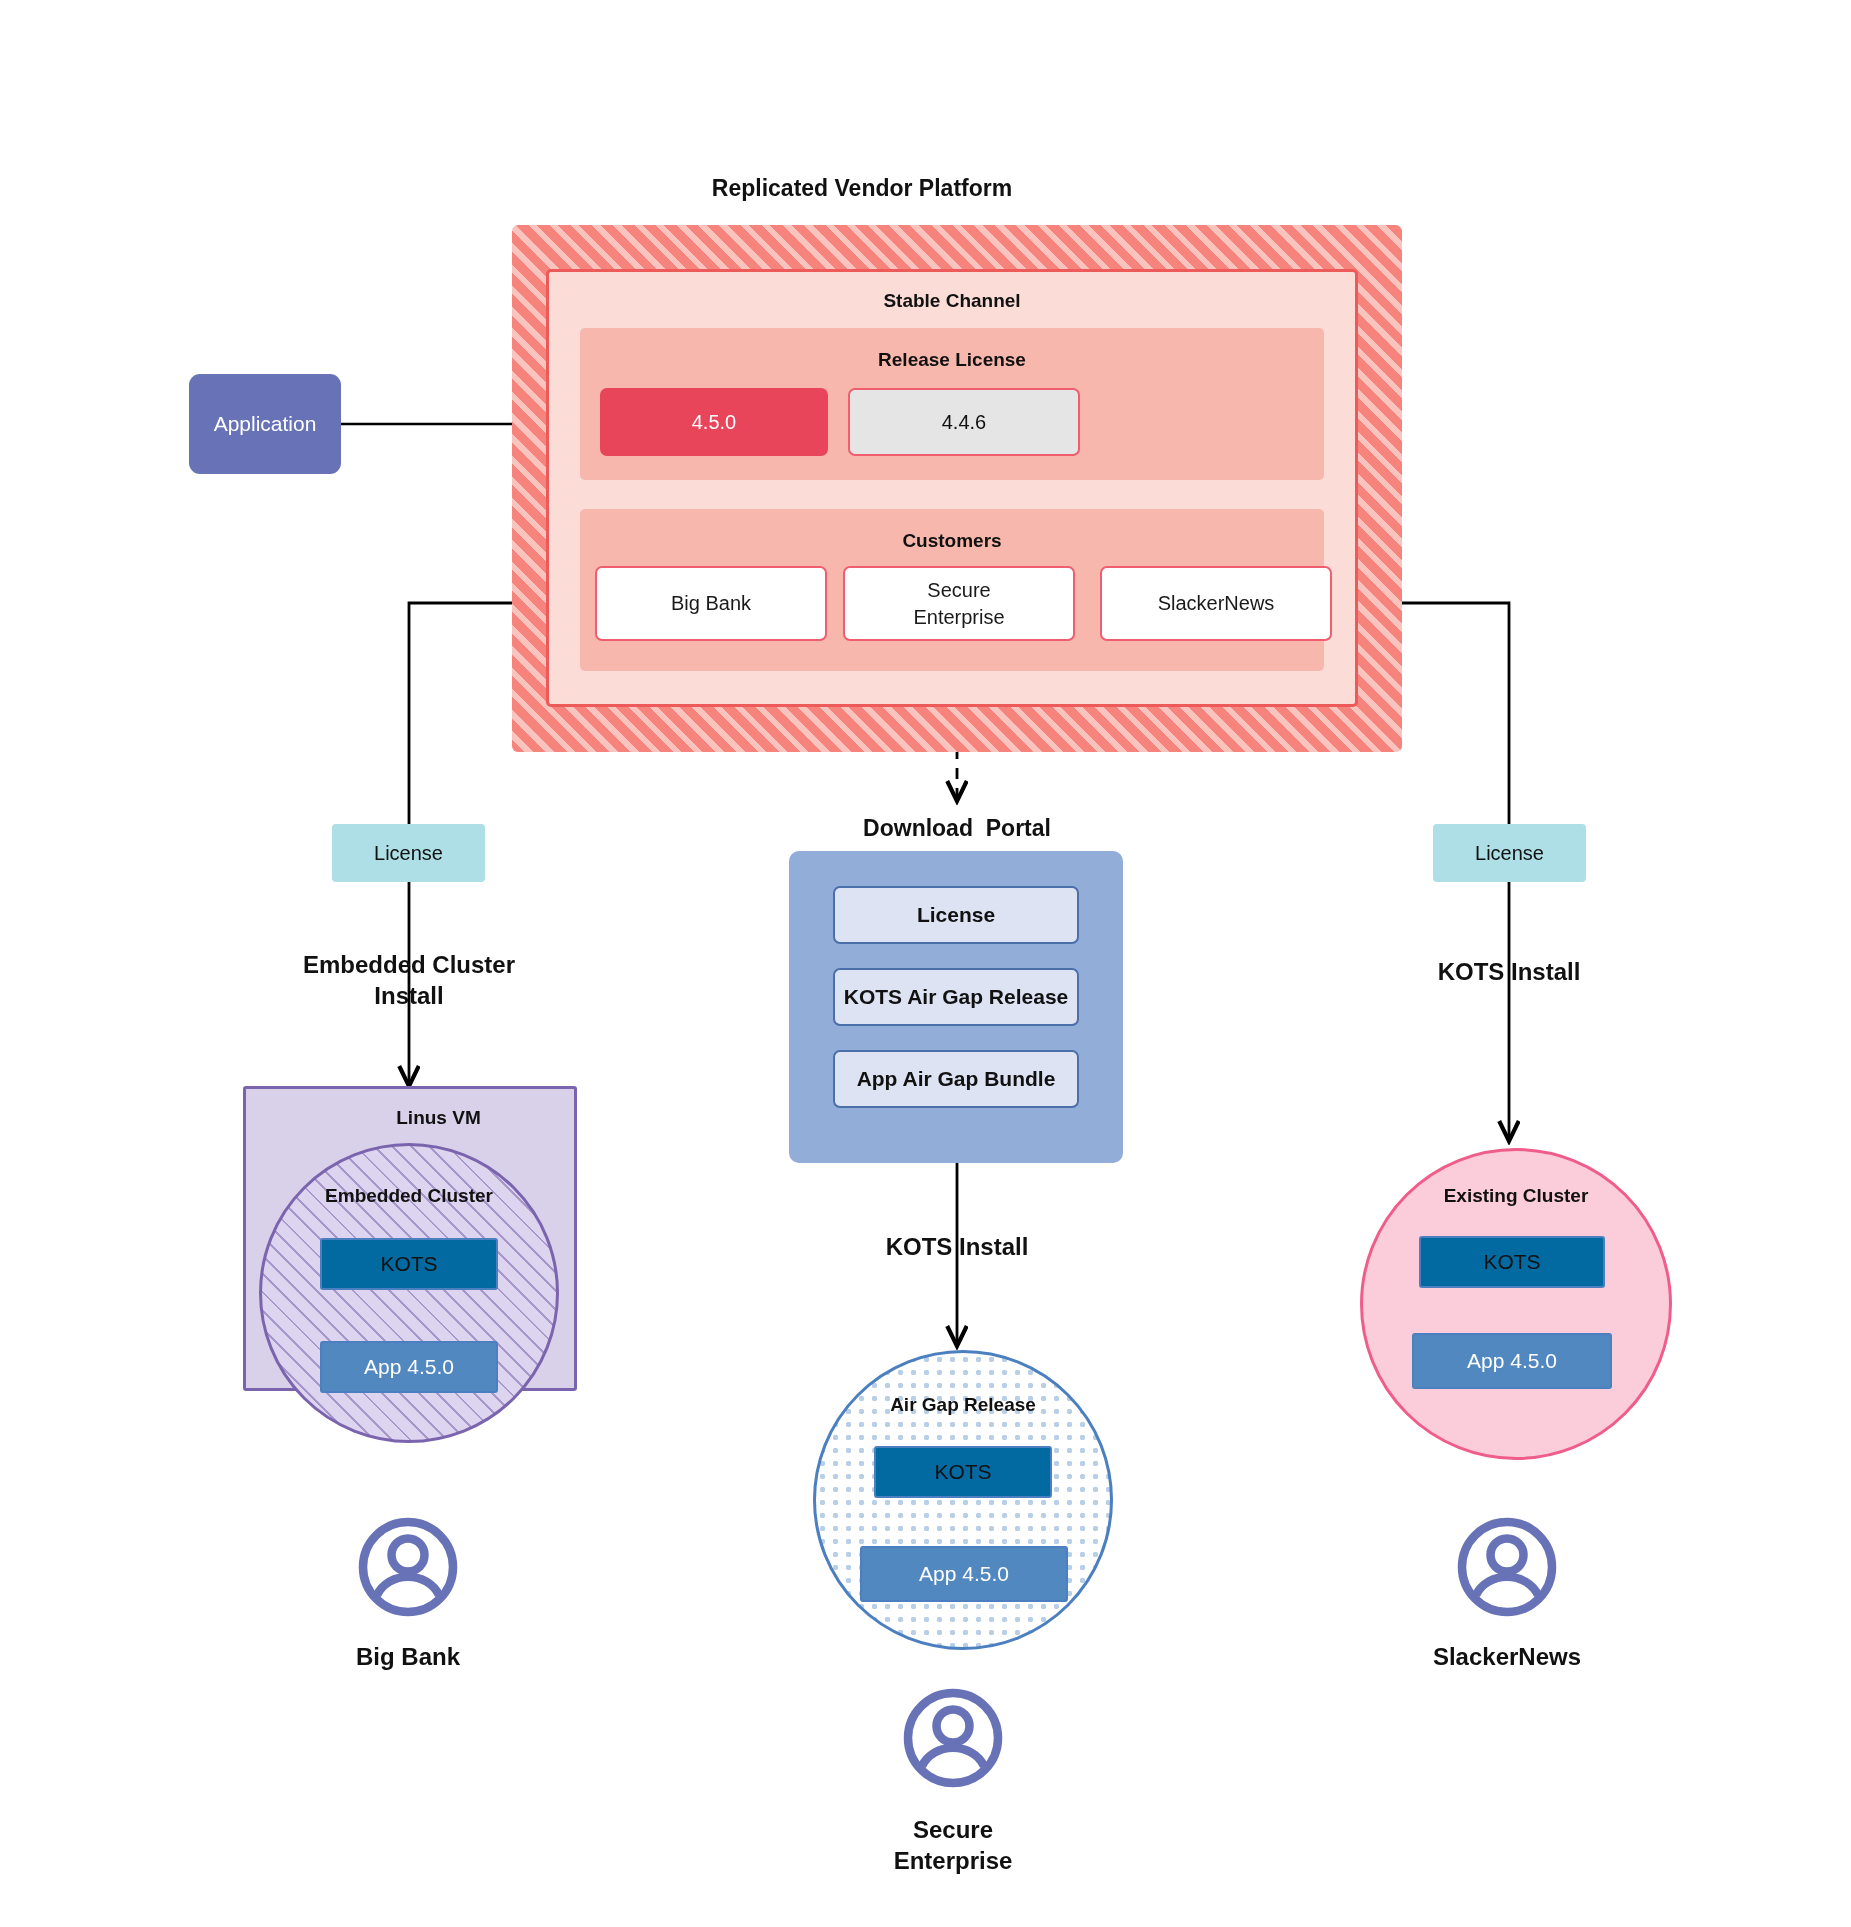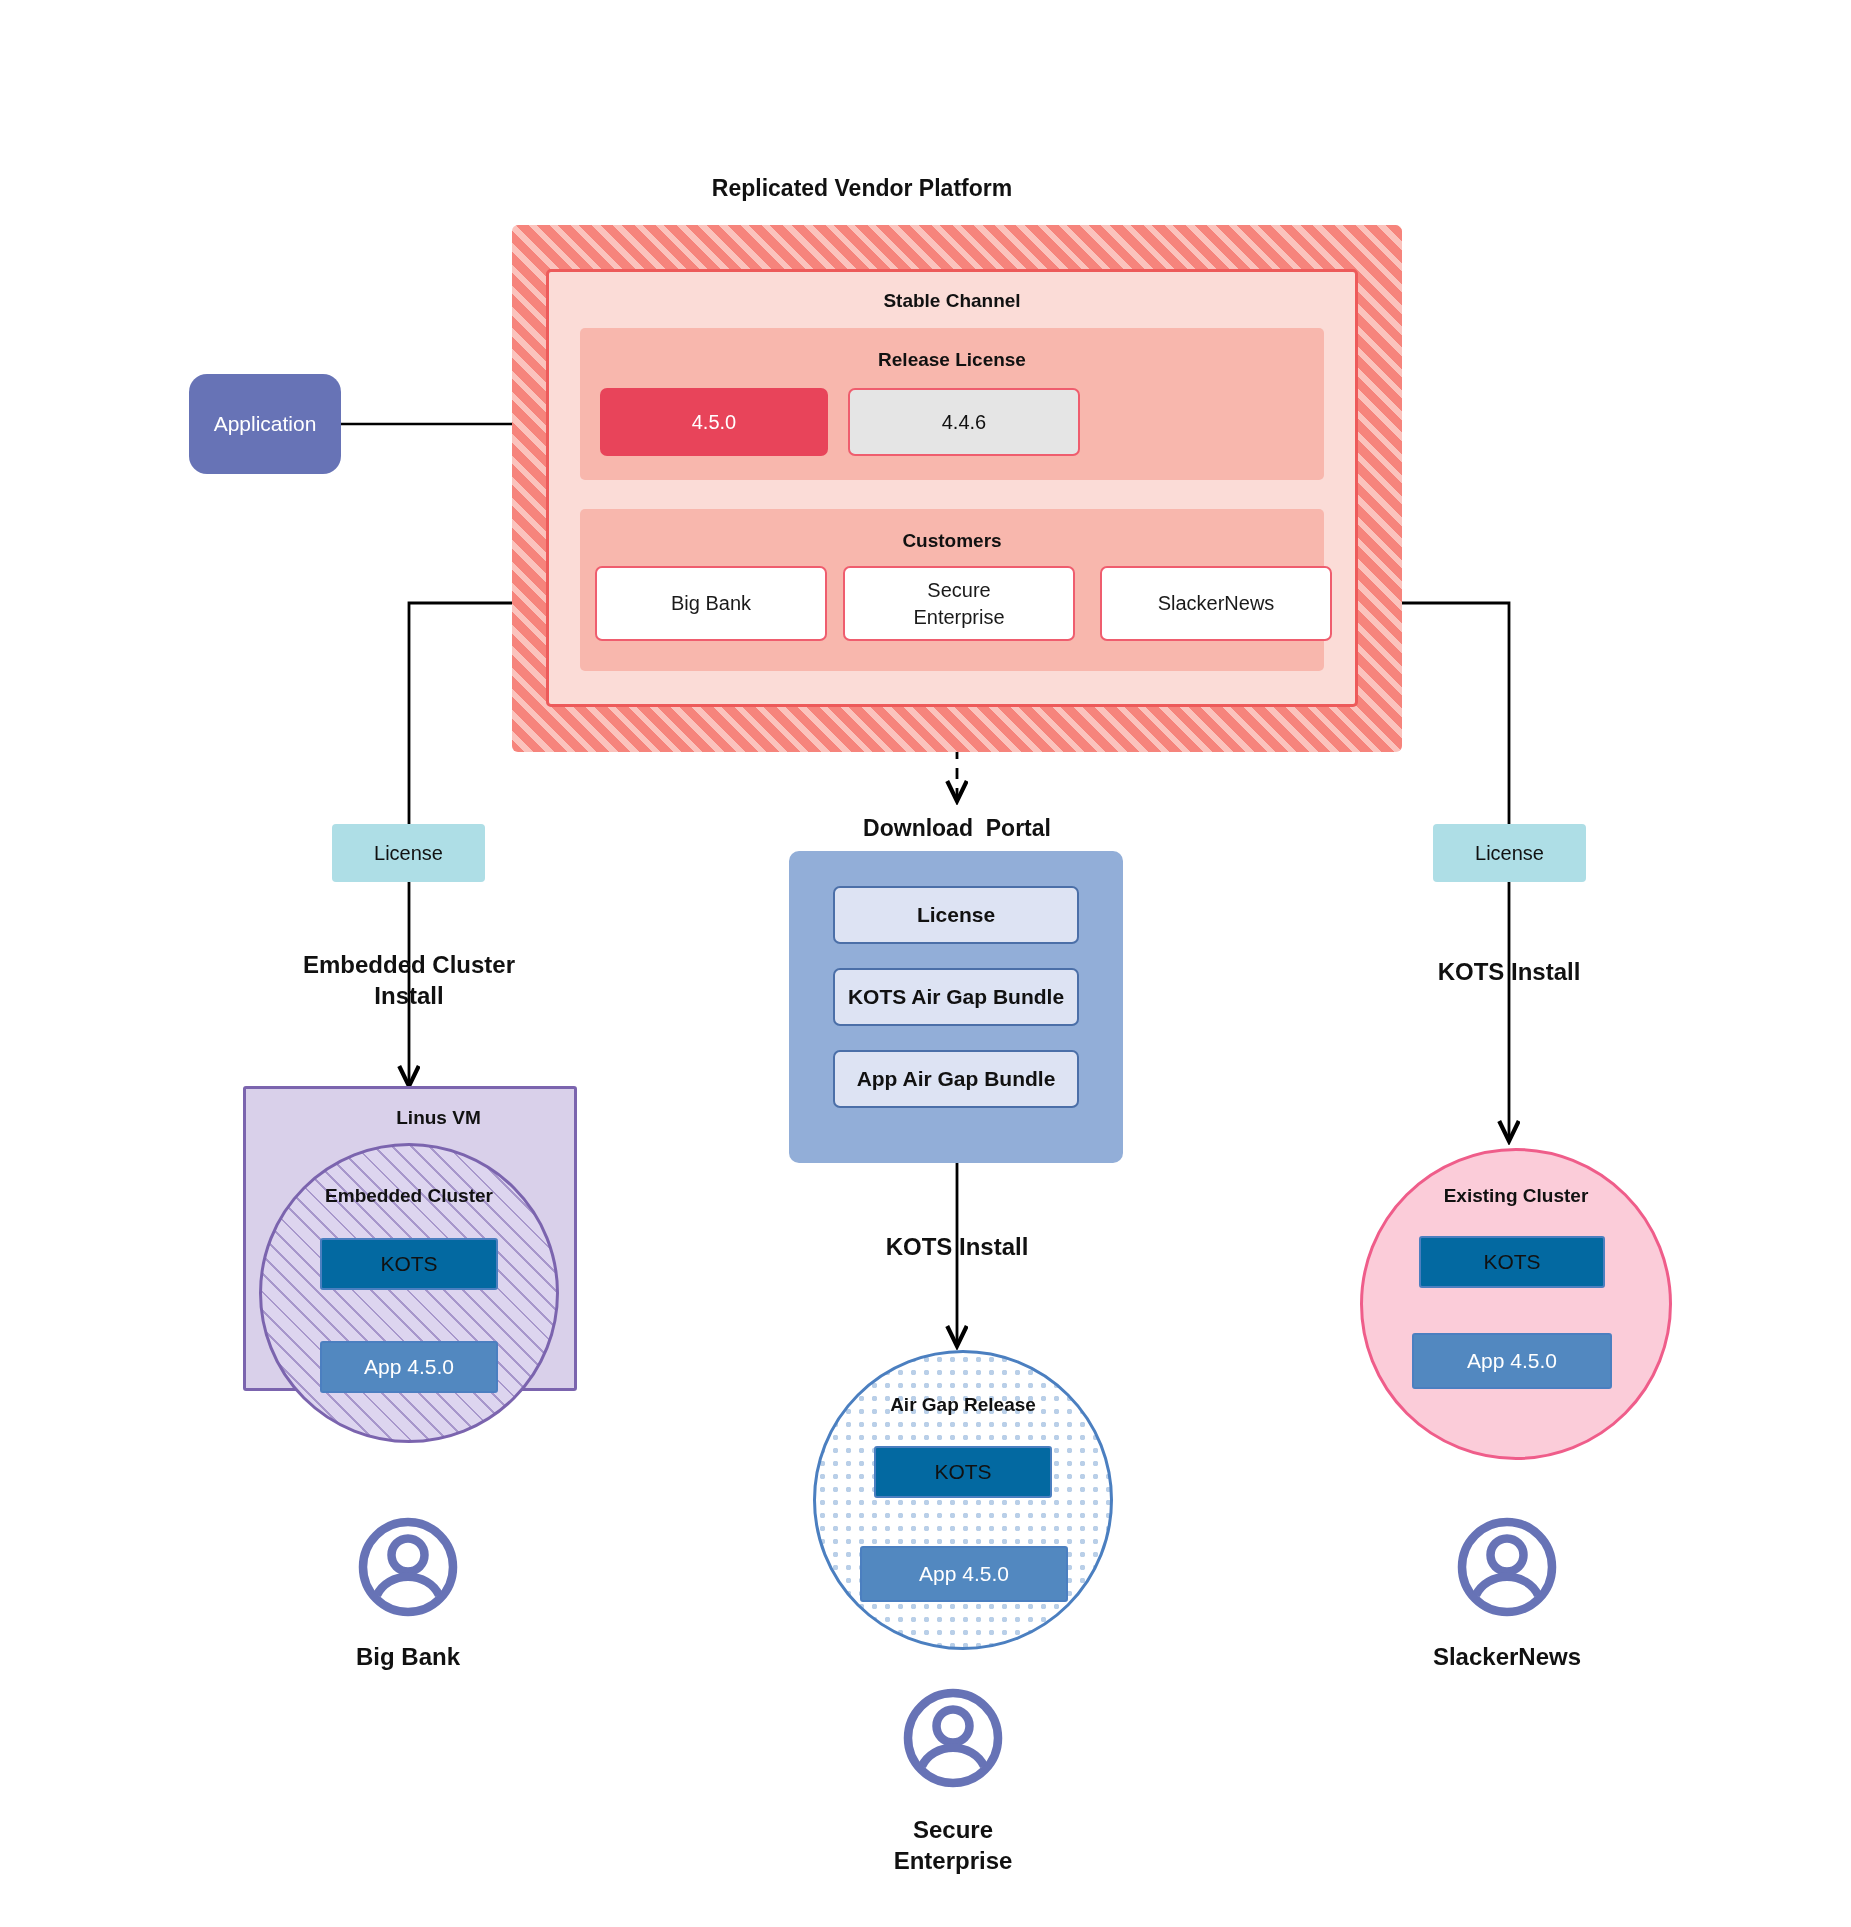--- a/index.html
+++ b/index.html
@@ -27,21 +27,21 @@
   .customers{background:#f8b7ad;border-radius:5px;}
 
   .rel-box{border-radius:7px;font-size:20px;font-weight:400;}
   .rel-current{background:#e8445a;color:#ffffff;border:2px solid #e8445a;}
   .rel-old{background:#e5e5e5;color:#111;border:2.5px solid #ef5d6e;}
 
   .cust-box{background:#ffffff;border:2.5px solid #ef5d6e;border-radius:7px;
             font-size:20px;font-weight:400;line-height:1.32;white-space:pre-line;}
 
   
-  .app-node{background:#6773b6;color:#ffffff;border-radius:18px;
+  .app-node{background:#6773b6;color:#ffffff;border-radius:11px;
             font-size:21px;font-weight:400;}
 
   
   .license-pill{background:#aedee6;color:#111;border-radius:4px;
                 font-size:20px;font-weight:400;}
 
   
   .portal{background:#92aed8;border-radius:10px;}
   .portal-item{background:#dde3f3;border:2px solid #4b6fa8;border-radius:7px;
                font-size:21px;font-weight:700;color:#111;}
@@ -132,21 +132,21 @@
 
 <div class="abs ctr edgelabel" style="left:269px;top:948px;width:280px;height:66px;">Embedded Cluster
 Install</div>
 <div class="abs ctr edgelabel" style="left:1379px;top:955px;width:260px;height:34px;">KOTS Install</div>
 <div class="abs ctr edgelabel" style="left:827px;top:1230px;width:260px;height:34px;">KOTS Install</div>
 
 <div class="abs ctr title" style="left:787px;top:812px;width:340px;height:32px;">Download  Portal</div>
 <div class="abs portal" style="left:789px;top:851px;width:334px;height:312px;"></div>
 
 <div class="abs ctr portal-item" style="left:833px;top:886px;width:246px;height:58px;">License</div>
-<div class="abs ctr portal-item" style="left:833px;top:968px;width:246px;height:58px;">KOTS Air Gap Bundle</div>
+<div class="abs ctr portal-item" style="left:833px;top:968px;width:246px;height:58px;">KOTS Air Gap Release</div>
 <div class="abs ctr portal-item" style="left:833px;top:1050px;width:246px;height:58px;">App Air Gap Bundle</div>
 
 <div class="abs vm-box" style="left:243px;top:1086px;width:334px;height:305px;"></div>
 <div class="abs ctr boxlabel" style="left:248px;top:1105px;width:381px;height:26px;">Linus VM</div>
 
 <div class="abs embedded-circle" style="left:259px;top:1143px;width:300px;height:300px;"></div>
 <div class="abs ctr boxlabel" style="left:259px;top:1183px;width:300px;height:26px;">Embedded Cluster</div>
 
 <div class="abs ctr kots-box" style="left:320px;top:1238px;width:178px;height:52px;">KOTS</div>
 <div class="abs ctr appver-box" style="left:320px;top:1341px;width:178px;height:52px;">App 4.5.0</div>

